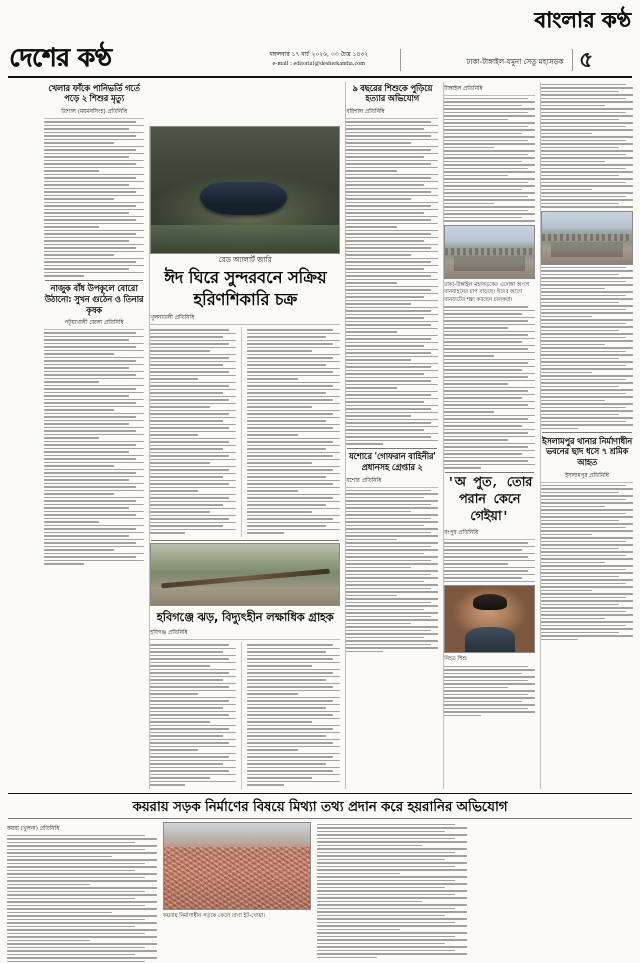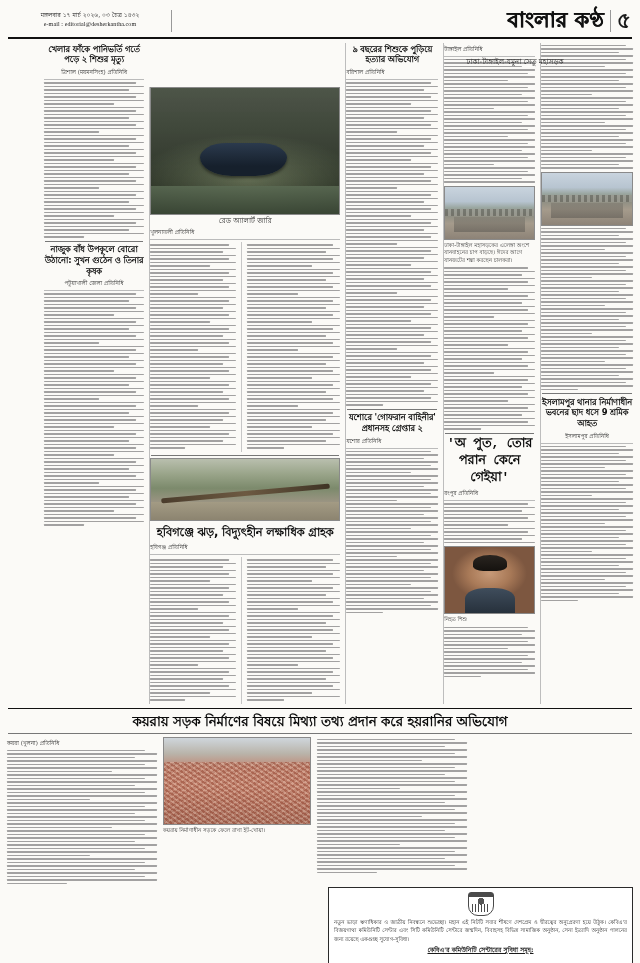--- a/index.html
+++ b/index.html
@@ -24,21 +24,21 @@
     color:#111;line-height:1;padding-bottom:1px;
     text-shadow:0.5px 0 0 #111;
   }
   .mast-mid{
     text-align:center;font-size:6px;line-height:1.55;color:#222;
     padding:0 6px 3px 6px;border-right:1px solid #999;
     font-family:"DejaVu Sans","Liberation Sans",sans-serif;
     min-width:150px;
   }
   .mast-mid .email{font-family:"Liberation Serif",serif;font-size:6px;letter-spacing:.1px;}
-  .logo-right-wrap{display:flex;align-items:flex-start;gap:6px;padding-left:7px;}
+  .logo-right-wrap{display:flex;align-items:center;gap:18px;padding-left:7px;flex-direction:column;}
   .logo-right{
     font-family:"DejaVu Sans","Liberation Sans",sans-serif;
     font-size:21px;font-weight:bold;color:#111;line-height:1;
     text-shadow:0.4px 0 0 #111;
   }
   .page-num{
     font-family:"DejaVu Sans","Liberation Sans",sans-serif;
     font-size:22px;font-weight:bold;line-height:1;
     border-left:1px solid #999;padding-left:6px;
   }
@@ -214,20 +214,21 @@
     font-family:"DejaVu Sans","Liberation Sans",sans-serif;margin:2px 0 3px 0;
   }
   .ad-wrap{display:flex;justify-content:flex-end;}
 </style>
 </head>
 <body>
 
 <div class="page">
 
   <div class="masthead">
+    <div class="logo-left">দেশের কণ্ঠ</div>
     <div class="mast-mid">
       <div>মঙ্গলবার ১৭ মার্চ ২০২৬, ০৩ চৈত্র ১৪৩২</div>
       <div class="email">e-mail : editorial@desherkantha.com</div>
     </div>
     <div class="logo-right-wrap">
       <div class="logo-right">বাংলার কণ্ঠ</div>
       <div class="page-num">৫</div>
     </div>
   </div>
   <div class="rule-thick"></div>
@@ -363,20 +364,21 @@
           <div class="ln s40"></div>
         </div>
       </div>
     </div>
 
     <div class="col c2">
 
       <div class="photo ph-mangrove" style="height:128px"></div>
 
       <div class="kicker">রেড অ্যালার্ট জারি</div>
+      <div class="hl hl-lg">ঈদ ঘিরে সুন্দরবনে সক্রিয় হরিণশিকারি চক্র</div>
       <div class="byline rule">খুলনাতলী প্রতিনিধি</div>
 
       <div style="display:flex;gap:5px;">
         <div style="width:48%">
           <div class="body-text dense">
             <div class="ln s92"></div>
               <div class="ln"></div>
               <div class="ln s85"></div>
             <div class="ln"></div>
               <div class="ln s92"></div>
@@ -987,21 +989,21 @@
             <div class="ln"></div>
             <div class="ln s92"></div>
           <div class="ln"></div>
             <div class="ln s40"></div>
         </div>
       </div>
 
       <div class="rule-thin"></div>
 
       <div>
-        <div class="hl hl-xs">ইসলামপুর থানার নির্মাণাধীন ভবনের ছাদ ধসে 9 শ্রমিক আহত</div>
+        <div class="hl hl-xs">ইসলামপুর থানার নির্মাণাধীন ভবনের ছাদ ধসে ৭ শ্রমিক আহত</div>
         <div class="byline center rule">ইসলামপুর প্রতিনিধি</div>
         <div class="body-text dense">
           <div class="ln s92"></div>
             <div class="ln"></div>
             <div class="ln s85"></div>
           <div class="ln"></div>
             <div class="ln s92"></div>
             <div class="ln"></div>
           <div class="ln s70"></div>
             <div class="ln"></div>

